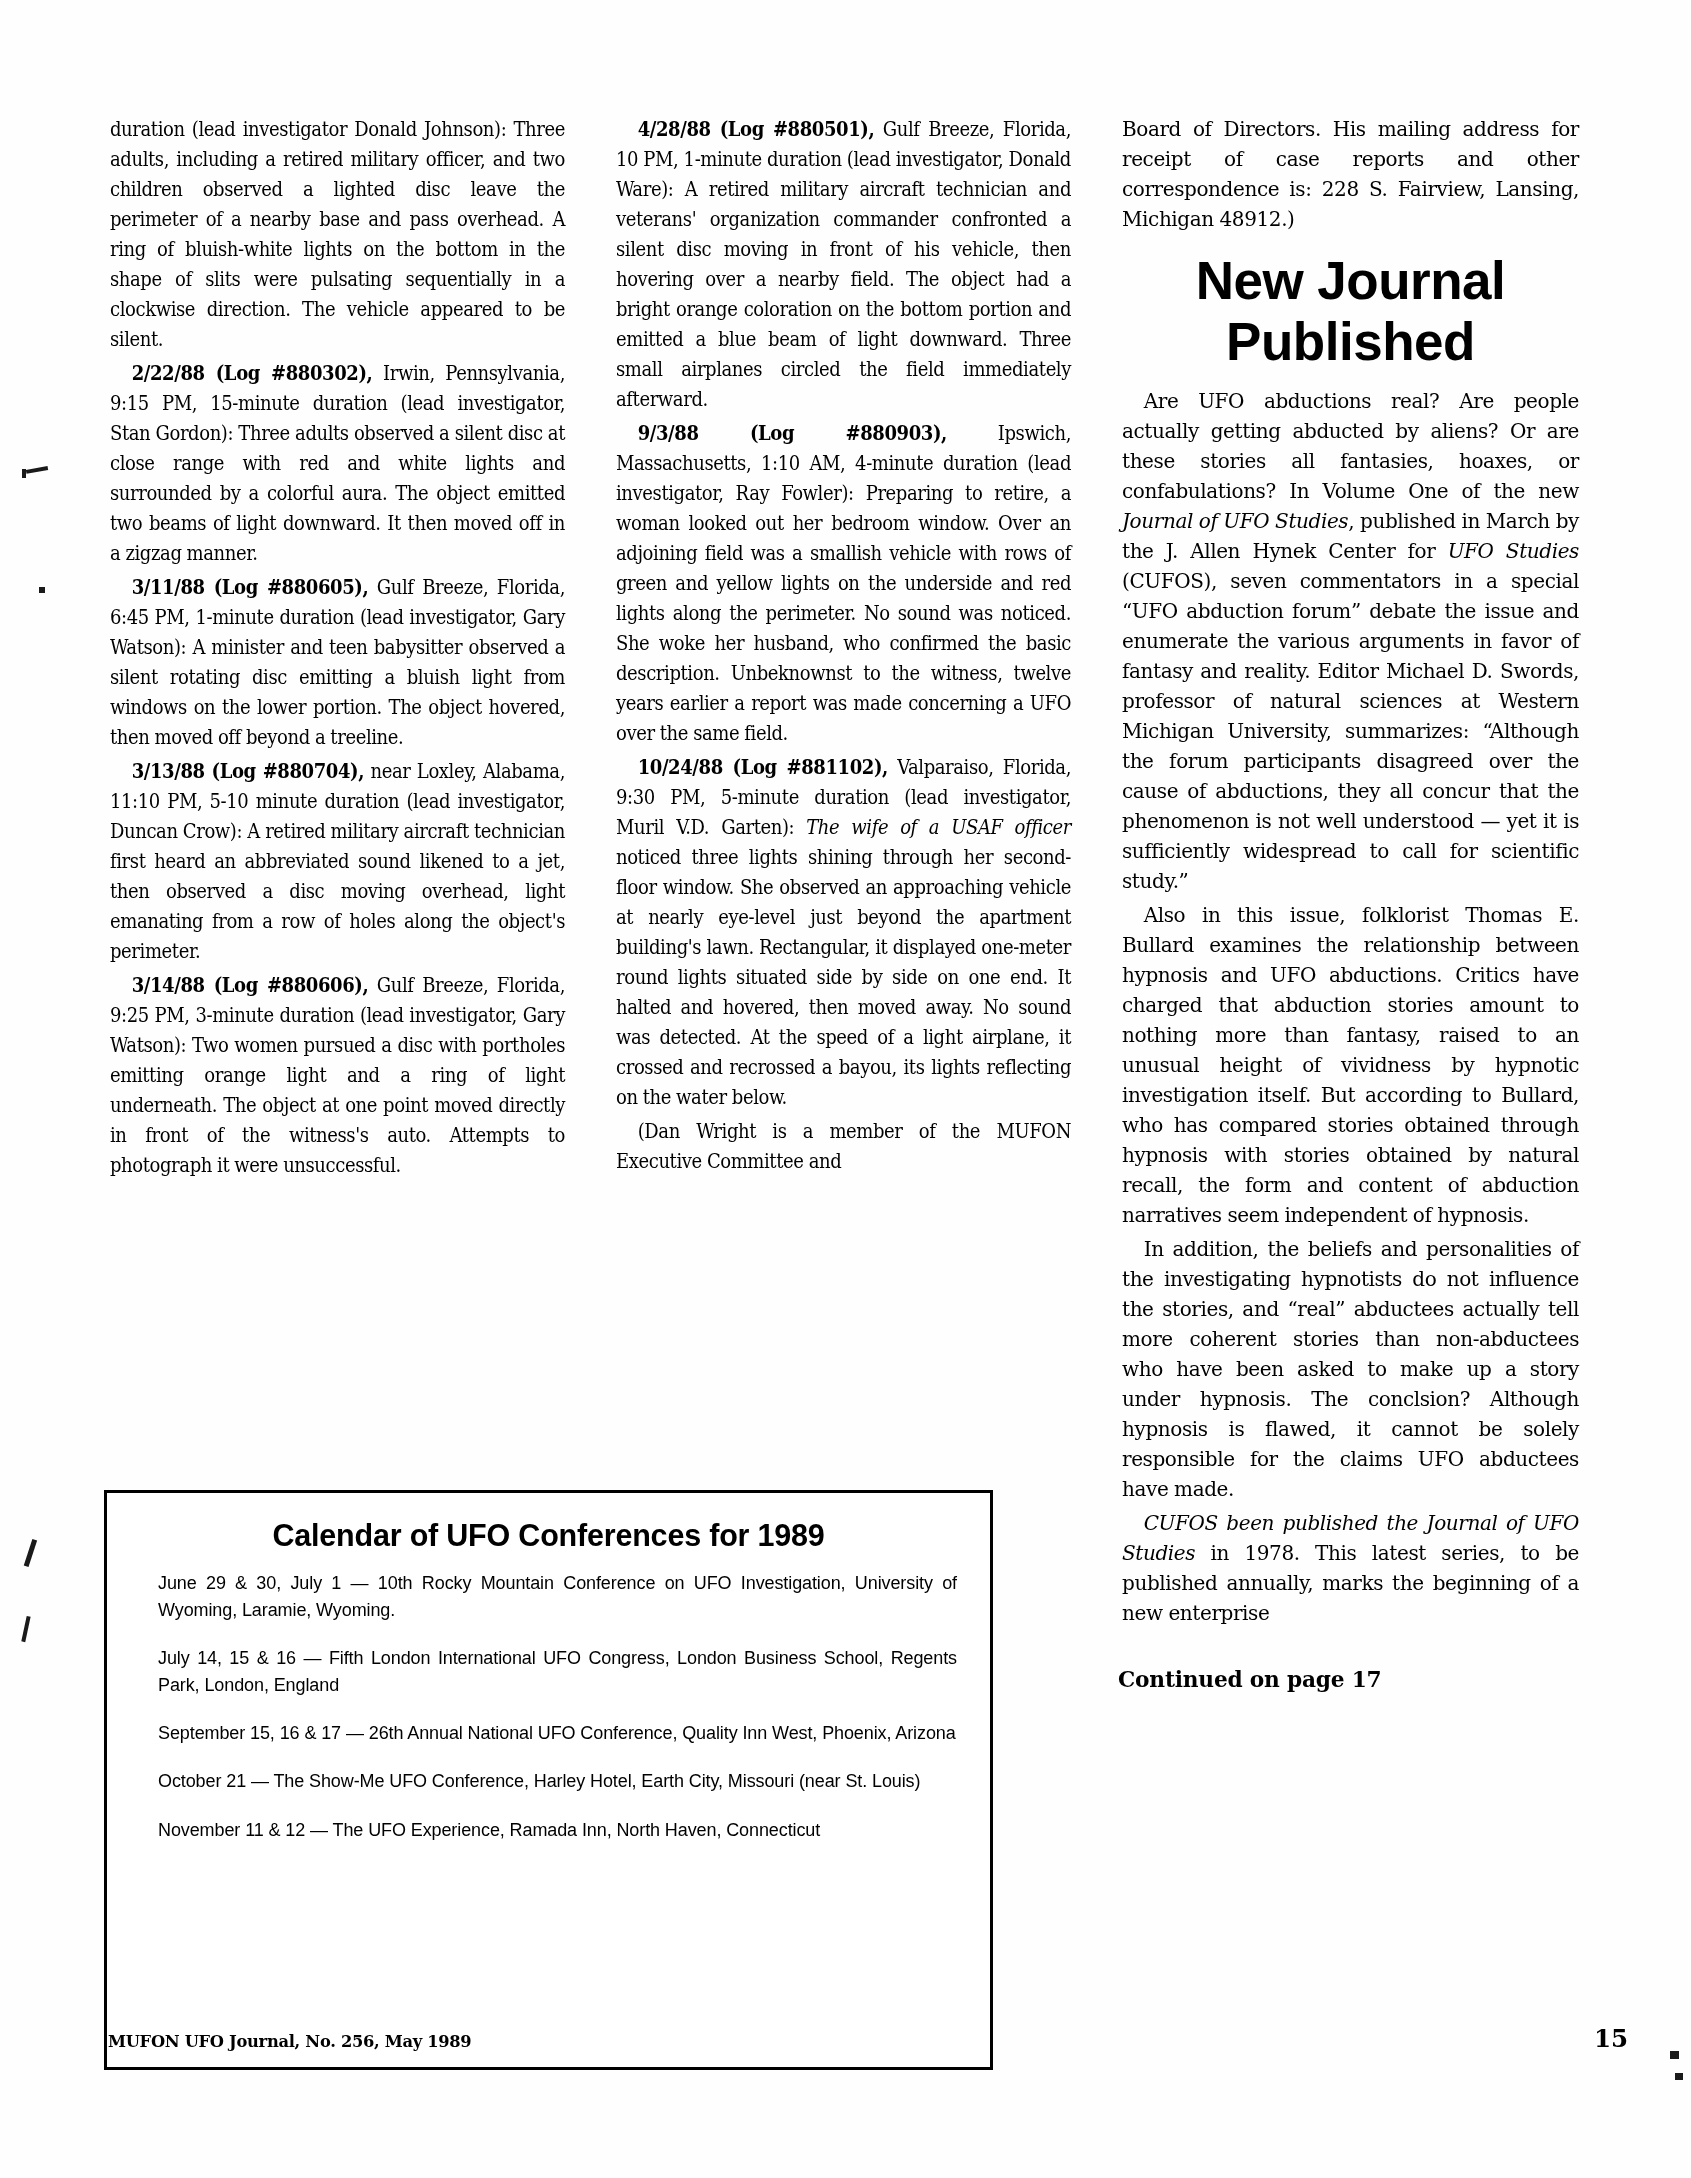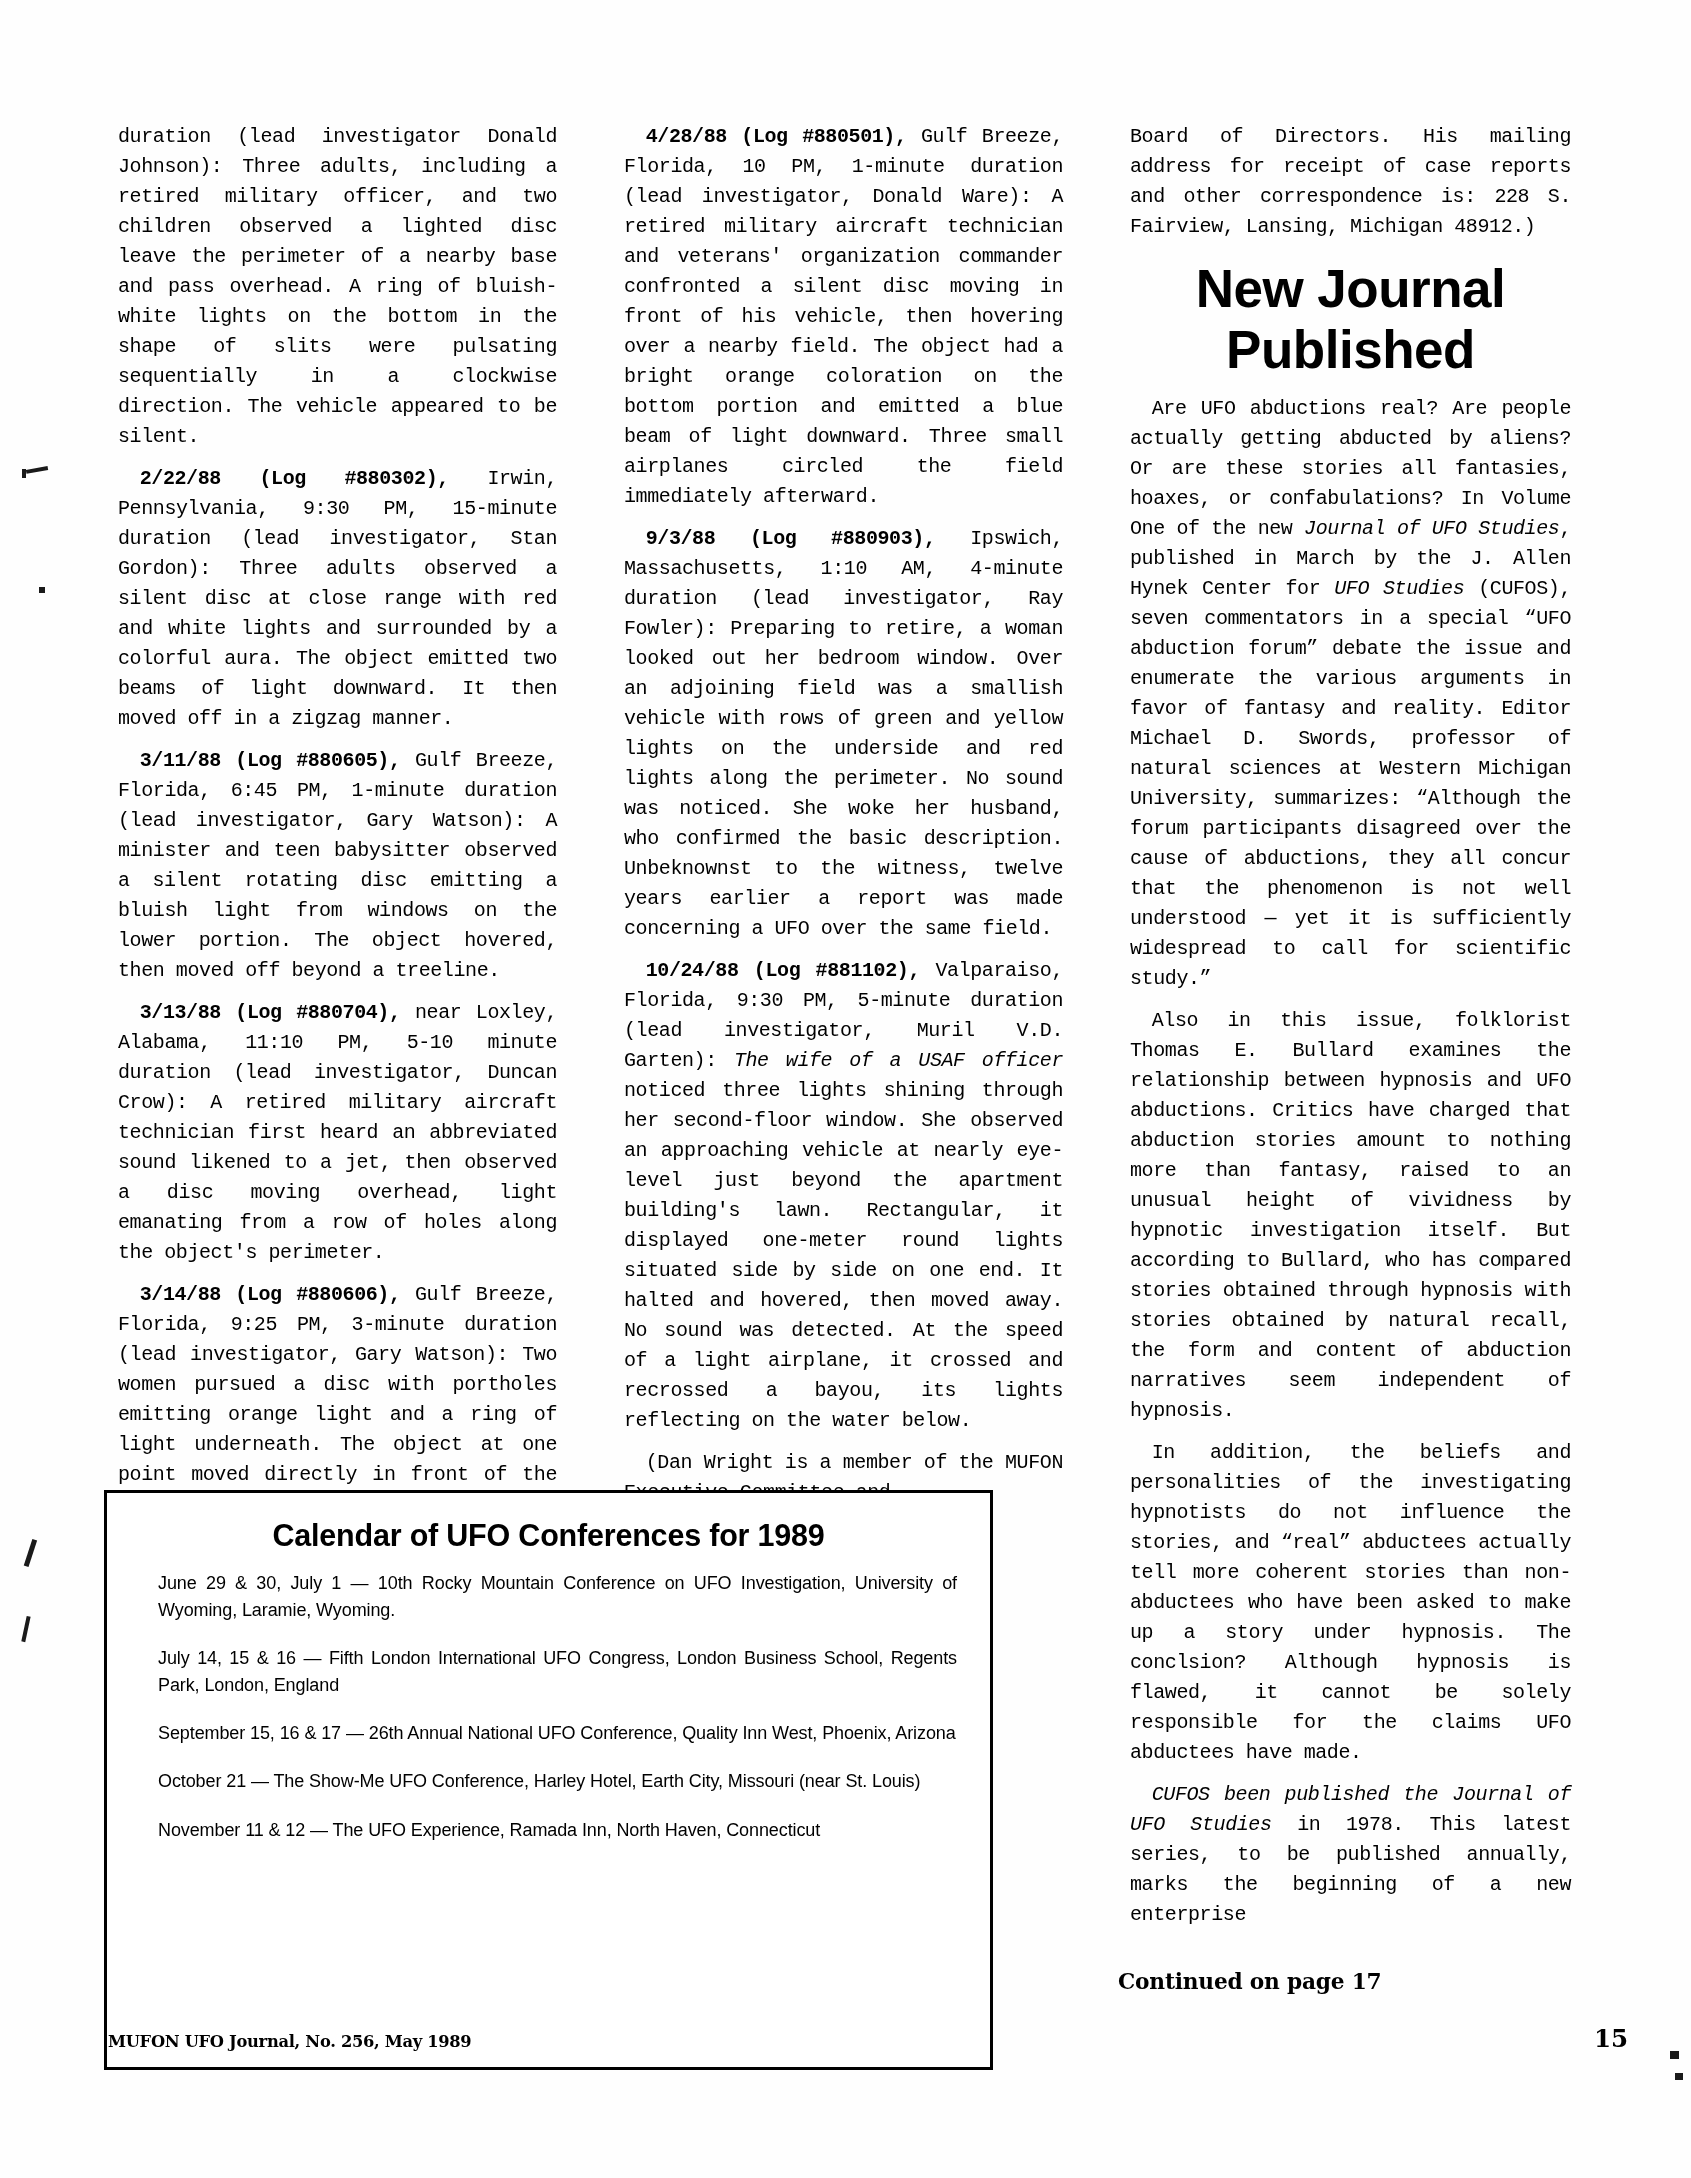--- a/index.html
+++ b/index.html
@@ -43,23 +43,22 @@
     font-family: "DejaVu Serif", "Liberation Serif", serif;
     font-size: 20px;
     line-height: 30px;
     text-align: justify;
     text-justify: inter-word;
     letter-spacing: -0.4px;
     word-spacing: -0.2px;
     -webkit-font-smoothing: none;
   }
   .body-text p {
-    margin: 12px;
+    margin: 4px;
     text-indent: 21.7px;
-    font-family: Liberation Mono, monospace;
   }
   .body-text p.no-indent { text-indent: 0; }
 
   
   .col-1 .body-text, .col-2 .body-text {
     font-family: "DejaVu Serif Condensed", "DejaVu Serif", "Liberation Serif", serif;
     transform-origin: left top;
   }
 
   .logref { font-weight: bold; }
@@ -158,21 +157,21 @@
   <div class="artifact a4"></div>
   <div class="artifact a5"></div>
   <div class="artifact a6"></div>
   <div class="artifact a7"></div>
 
   <div class="columns">
 
     <div class="col col-1">
       <div class="body-text">
         <p class="no-indent"><span>duration (lead investigator Donald Johnson): Three adults, including a retired military officer, and two children observed a lighted disc leave the perimeter of a nearby base and pass overhead. A ring of bluish-white lights on the bottom in the shape of slits were pulsating sequentially in a clockwise direction. The vehicle appeared to be silent.</span></p>
-        <p><span class="logref">2/22/88 (Log #880302),</span><span> Irwin, Pennsylvania, 9:30 PM, 15-minute duration (lead investigator, Stan Gordon): Three adults observed a silent disc at close range with red and white lights and surrounded by a colorful aura. The object emitted two beams of light downward. It then moved off in a zigzag manner.</span></p>
+        <p><span class="logref">2/22/88 (Log #880302),</span><span> Irwin, Pennsylvania, 9:15 PM, 15-minute duration (lead investigator, Stan Gordon): Three adults observed a silent disc at close range with red and white lights and surrounded by a colorful aura. The object emitted two beams of light downward. It then moved off in a zigzag manner.</span></p>
         <p><span class="logref">3/11/88 (Log #880605),</span><span> Gulf Breeze, Florida, 6:45 PM, 1-minute duration (lead investigator, Gary Watson): A minister and teen babysitter observed a silent rotating disc emitting a bluish light from windows on the lower portion. The object hovered, then moved off beyond a treeline.</span></p>
         <p><span class="logref">3/13/88 (Log #880704),</span><span> near Loxley, Alabama, 11:10 PM, 5-10 minute duration (lead investigator, Duncan Crow): A retired military aircraft technician first heard an abbreviated sound likened to a jet, then observed a disc moving overhead, light emanating from a row of holes along the object's perimeter.</span></p>
         <p><span class="logref">3/14/88 (Log #880606),</span><span> Gulf Breeze, Florida, 9:25 PM, 3-minute duration (lead investigator, Gary Watson): Two women pursued a disc with portholes emitting orange light and a ring of light underneath. The object at one point moved directly in front of the witness's auto. Attempts to photograph it were unsuccessful.</span></p>
       </div>
     </div>
 
     <div class="col col-2">
       <div class="body-text">
         <p><span class="logref">4/28/88 (Log #880501),</span><span> Gulf Breeze, Florida, 10 PM, 1-minute duration (lead investigator, Donald Ware): A retired military aircraft technician and veterans' organization commander confronted a silent disc moving in front of his vehicle, then hovering over a nearby field. The object had a bright orange coloration on the bottom portion and emitted a blue beam of light downward. Three small airplanes circled the field immediately afterward.</span></p>
         <p><span class="logref">9/3/88 (Log #880903),</span><span> Ipswich, Massachusetts, 1:10 AM, 4-minute duration (lead investigator, Ray Fowler): Preparing to retire, a woman looked out her bedroom window. Over an adjoining field was a smallish vehicle with rows of green and yellow lights on the underside and red lights along the perimeter. No sound was noticed. She woke her husband, who confirmed the basic description. Unbeknownst to the witness, twelve years earlier a report was made concerning a UFO over the same field.</span></p>

